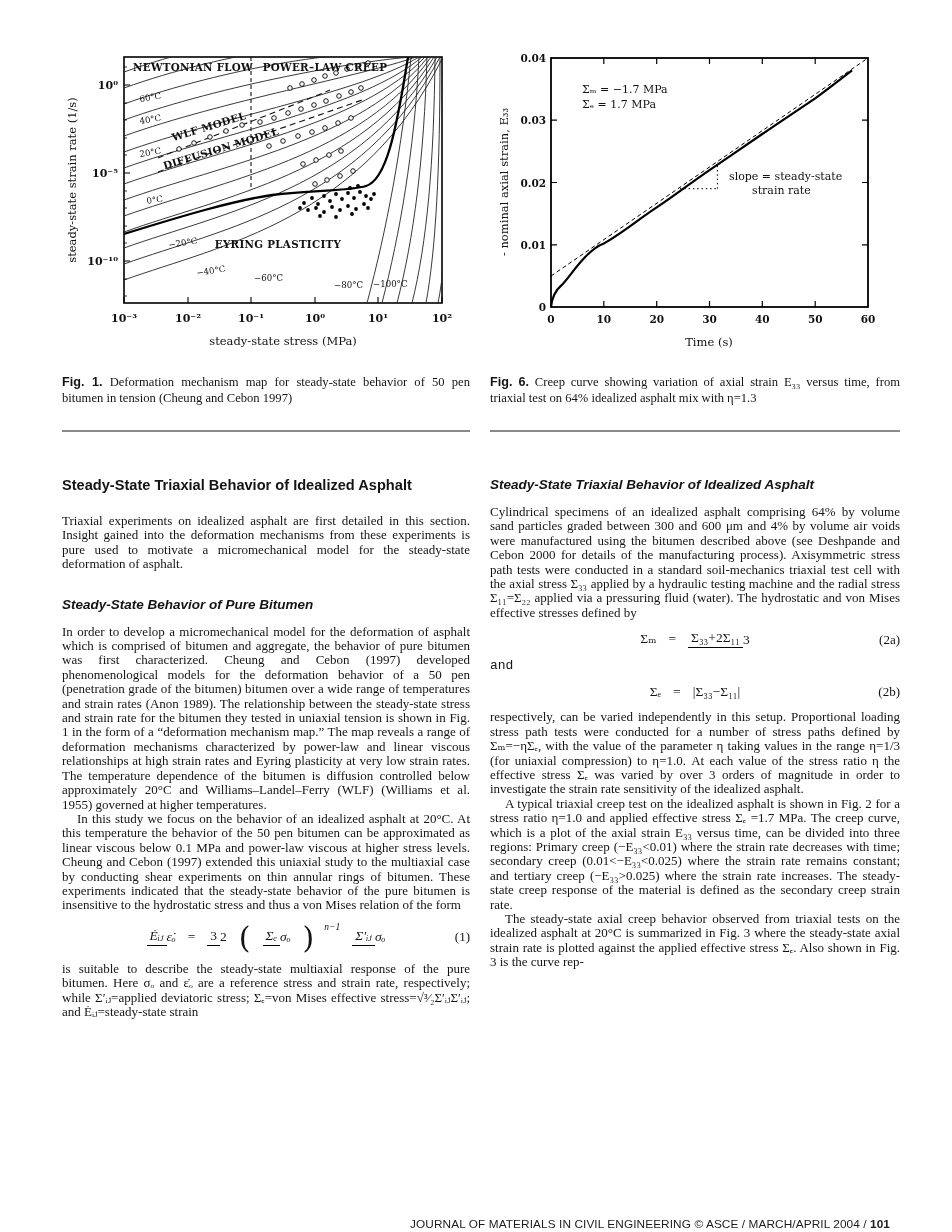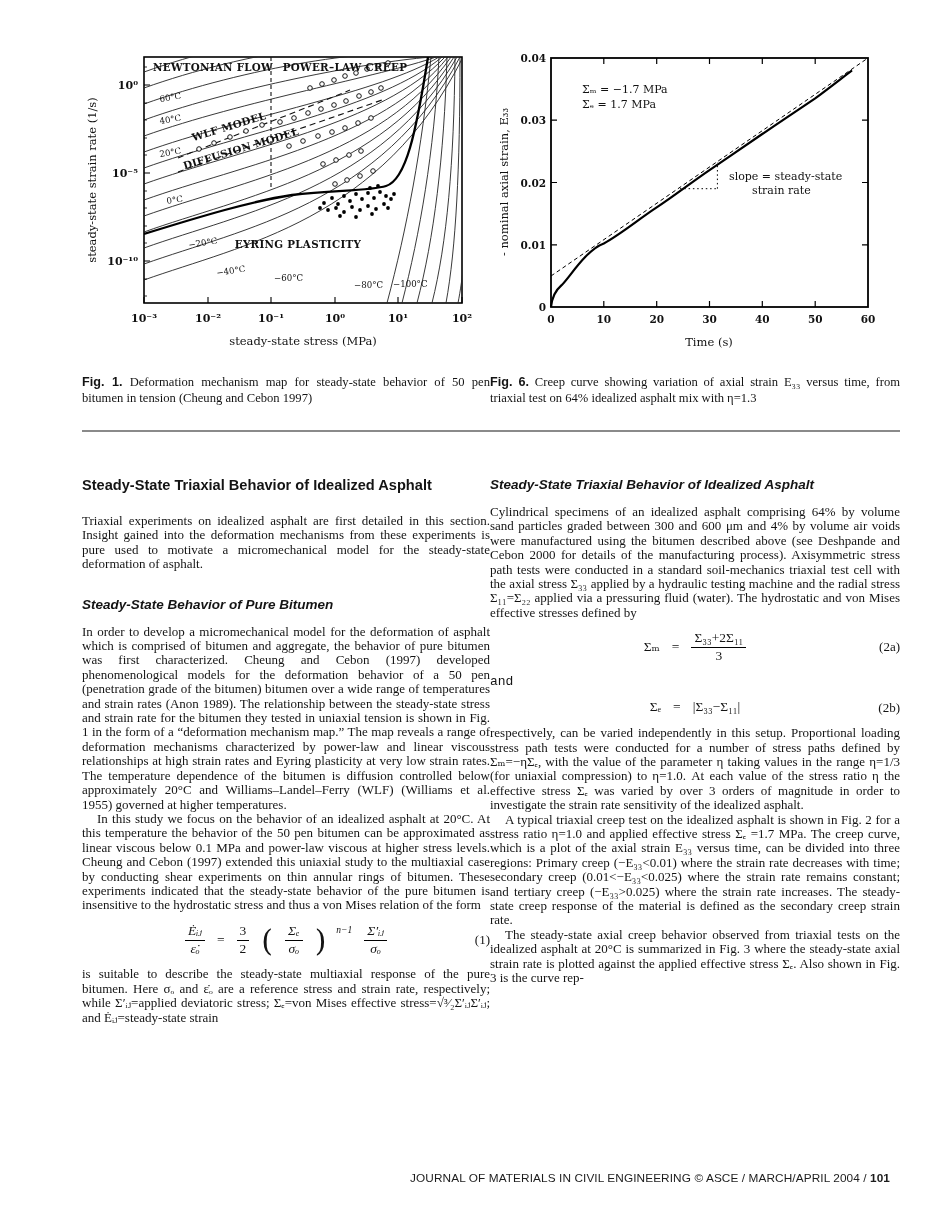--- a/index.html
+++ b/index.html
@@ -1,42 +1,42 @@
 <!DOCTYPE html>
 <html><head>
 <meta charset="utf-8">
 <style>
   html,body{margin:0;padding:0;background:#e8e8e8;}
   .page{position:relative;width:952px;height:1232px;background:#ffffff;overflow:hidden;
         font-family:"Liberation Serif","DejaVu Serif",serif;color:#141414;}
   .col{position:absolute;top:38px;width:408px;}
-  .col-left{left:62px;margin-left:20px;}
+  .col-left{left:62px;}
   .col-right{left:490px;width:410px;}
   .figsvg{display:block;width:408px;height:320px;}
   .caption{margin-top:16px;font-size:12.6px;line-height:16px;text-align:justify;
            padding-bottom:24px;border-bottom:2px solid #8a8a8a;}
   .figlab{font-family:"Liberation Sans","DejaVu Sans",sans-serif;font-weight:bold;}
   .body{margin-top:44px;font-size:13px;line-height:14.4px;text-align:justify;}
   .body p{margin:0;}
   .sechead{font-family:"Liberation Sans","DejaVu Sans",sans-serif;font-size:14.6px;
            font-weight:bold;margin:0 0 20px 0;line-height:18px;}
   .subhead{font-family:"Liberation Sans","DejaVu Sans",sans-serif;font-size:13.5px;
            font-weight:bold;font-style:italic;margin:24px 0 12px 0;line-height:17px;}
   .indent{text-indent:15px;}
   .eq{display:flex;align-items:center;justify-content:center;gap:12px;position:relative;
       margin:11px 0;font-size:13.5px;line-height:1.1;}
-  .frac{display:inline-flex;flex-direction:column;align-items:center;}
+  .frac{display:inline-flex;flex-direction:row;align-items:center;}
   .frac .num{border-bottom:1px solid #000;padding:0 3px 1px 3px;}
   .frac .den{padding-top:1px;}
   .it{font-style:italic;}
   .paren{font-size:30px;font-weight:200;line-height:0.9;font-family:"DejaVu Serif",serif;}
   .exp{font-size:9.5px;font-style:italic;position:relative;top:-10px;margin-left:-2px;}
   .eqnum{position:absolute;right:0;font-size:13px;}
   .andword{margin:2px 0 2px 0 !important;font-family:Liberation Mono, monospace;}
-  .footer{position:absolute;top:1171px;right:62px;font-family:"Liberation Sans","DejaVu Sans",sans-serif;
+  .footer{position:absolute;top:1217px;right:62px;font-family:"Liberation Sans","DejaVu Sans",sans-serif;
           font-size:11.8px;color:#1c1c1c;letter-spacing:0.1px;}
   .footer b{font-weight:bold;}
   svg text{font-family:"DejaVu Serif","Liberation Serif",serif;fill:#111;}
   .ticklab{font-size:11px;font-weight:bold;}
   .ticklab2{font-size:10.5px;font-weight:bold;}
   .axtitle{font-size:11.5px;}
   .region{font-size:10.3px;font-weight:bold;letter-spacing:0.3px;}
   .temp{font-size:8.6px;}
   .ann{font-size:11px;}
 </style>

